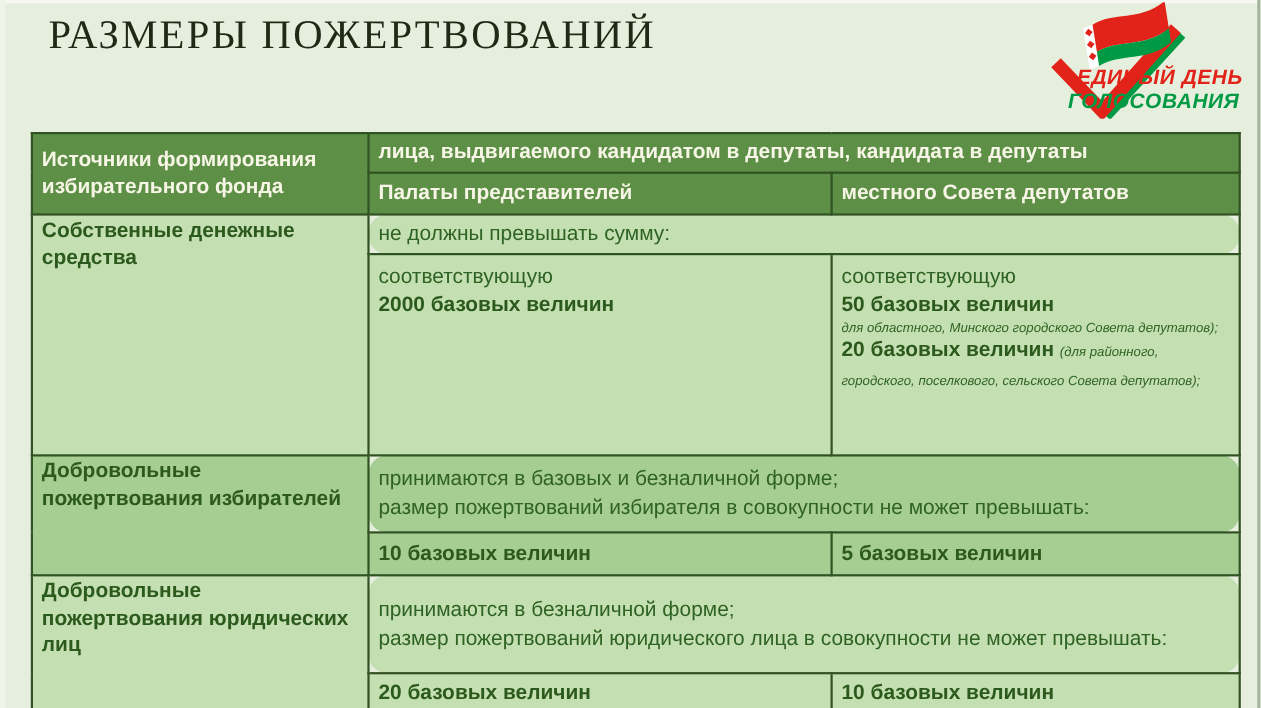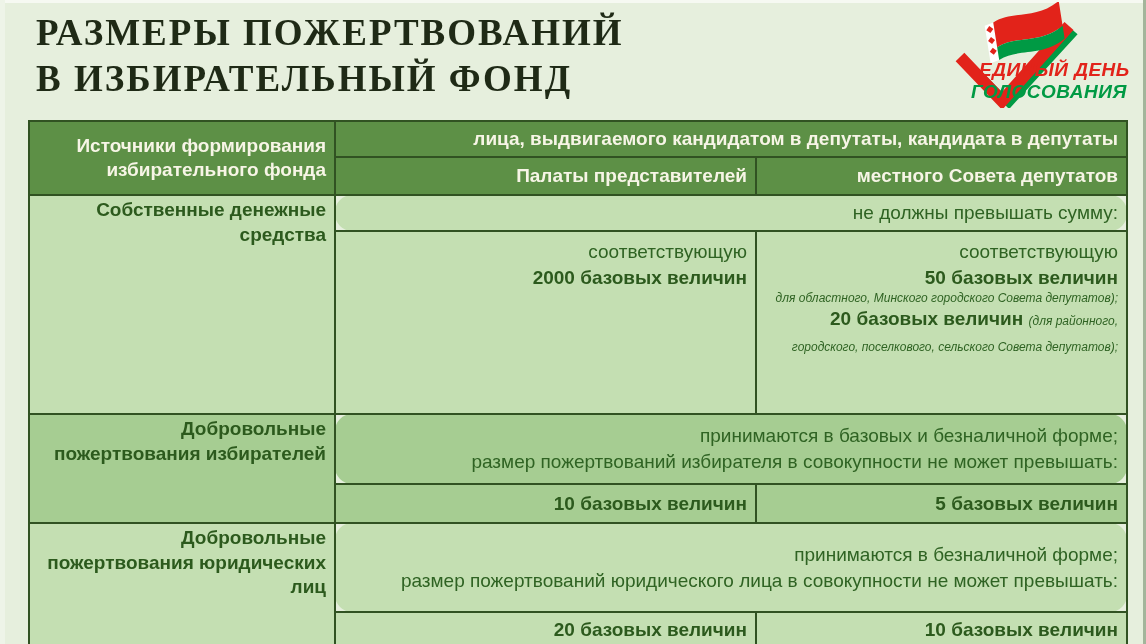--- a/index.html
+++ b/index.html
@@ -7,49 +7,48 @@
     --border:#315222; --header-text:#f7f5e6; --label-text:#2c5a1d; --body-text:#2f6323;
     --title-text:#1f2a16; --logo-red:#e2231a; --logo-green:#009a44;
   }
   html,body{margin:0;padding:0;}
   body{font-family:"Liberation Sans",sans-serif;}
   .page{position:relative;width:1146px;height:644px;background:var(--page-bg);overflow:hidden;}
   .top-strip{position:absolute;left:0;top:0;right:0;height:3px;background:#f6f9f2;}
   .left-strip{position:absolute;left:0;top:0;bottom:0;width:5px;background:#eef4e8;}
   .right-strip{position:absolute;right:0;top:0;bottom:0;width:3px;background:#a3b59b;}
 
-  .title{position:absolute;left:36px;top:10px;margin:0;font-family:"Liberation Serif",serif;
-    font-weight:bold;font-size:37px;line-height:46px;letter-spacing:2px;color:var(--title-text);}
+  .title{position:absolute;left:44px;top:10px;margin:0;font-family:"Liberation Serif",serif;
+    font-weight:normal;font-size:37px;line-height:46px;letter-spacing:2px;color:var(--title-text);}
   .title .line{display:block;}
 
   .logo{position:absolute;left:933px;top:2px;width:206px;height:106px;}
 
   .tbl{position:absolute;left:28px;top:120px;width:1098px;border-collapse:collapse;table-layout:fixed;}
-  .tbl th,.tbl td{border:2px solid var(--border);padding:2px 8px;text-align:right;margin-left:40px;}
+  .tbl th,.tbl td{border:2px solid var(--border);padding:2px 8px;text-align:left;margin-left:40px;}
   .tbl th{background:var(--header-bg);color:var(--header-text);font-weight:bold;font-size:19px;line-height:1.25;vertical-align:middle;}
   .tbl td{font-size:19px;color:var(--body-text);line-height:1.35;vertical-align:middle;}
   tr.light td{background:var(--row-light);}
   tr.med td{background:var(--row-medium);}
   td.label{font-weight:bold;color:var(--label-text);vertical-align:top;line-height:1.3;}
   td.cond{font-weight:normal;border-radius:17px;}
   td.top{vertical-align:top;padding-top:7px;}
   .b{font-weight:bold;color:var(--label-text);}
   .i{font-style:italic;font-size:12px;}
   td.valbold{font-weight:bold;color:var(--label-text);}
 </style>
 </head>
 <body>
 
 <div class="page">
   <div class="top-strip"></div>
   <div class="left-strip"></div>
 
   <h1 class="title">
     <span class="line">РАЗМЕРЫ ПОЖЕРТВОВАНИЙ</span>
-    <span class="line">В ИЗБИРАТЕЛЬНЫЙ ФОНД</span>
   </h1>
 
   <svg class="logo" viewBox="0 0 206 106">
 
     <path d="M36 62 L76 102 L142 30" fill="none" stroke="var(--logo-green)" stroke-width="7"></path>
     <path d="M27 55 L69 99 L136 24" fill="none" stroke="var(--logo-red)" stroke-width="12"></path>
 
     <g transform="translate(55,4) rotate(-9 10 40)">
       <path d="M0 18 L9 16 L9 54 L0 56 Z" fill="#ffffff"></path>
       <g fill="var(--logo-red)">

